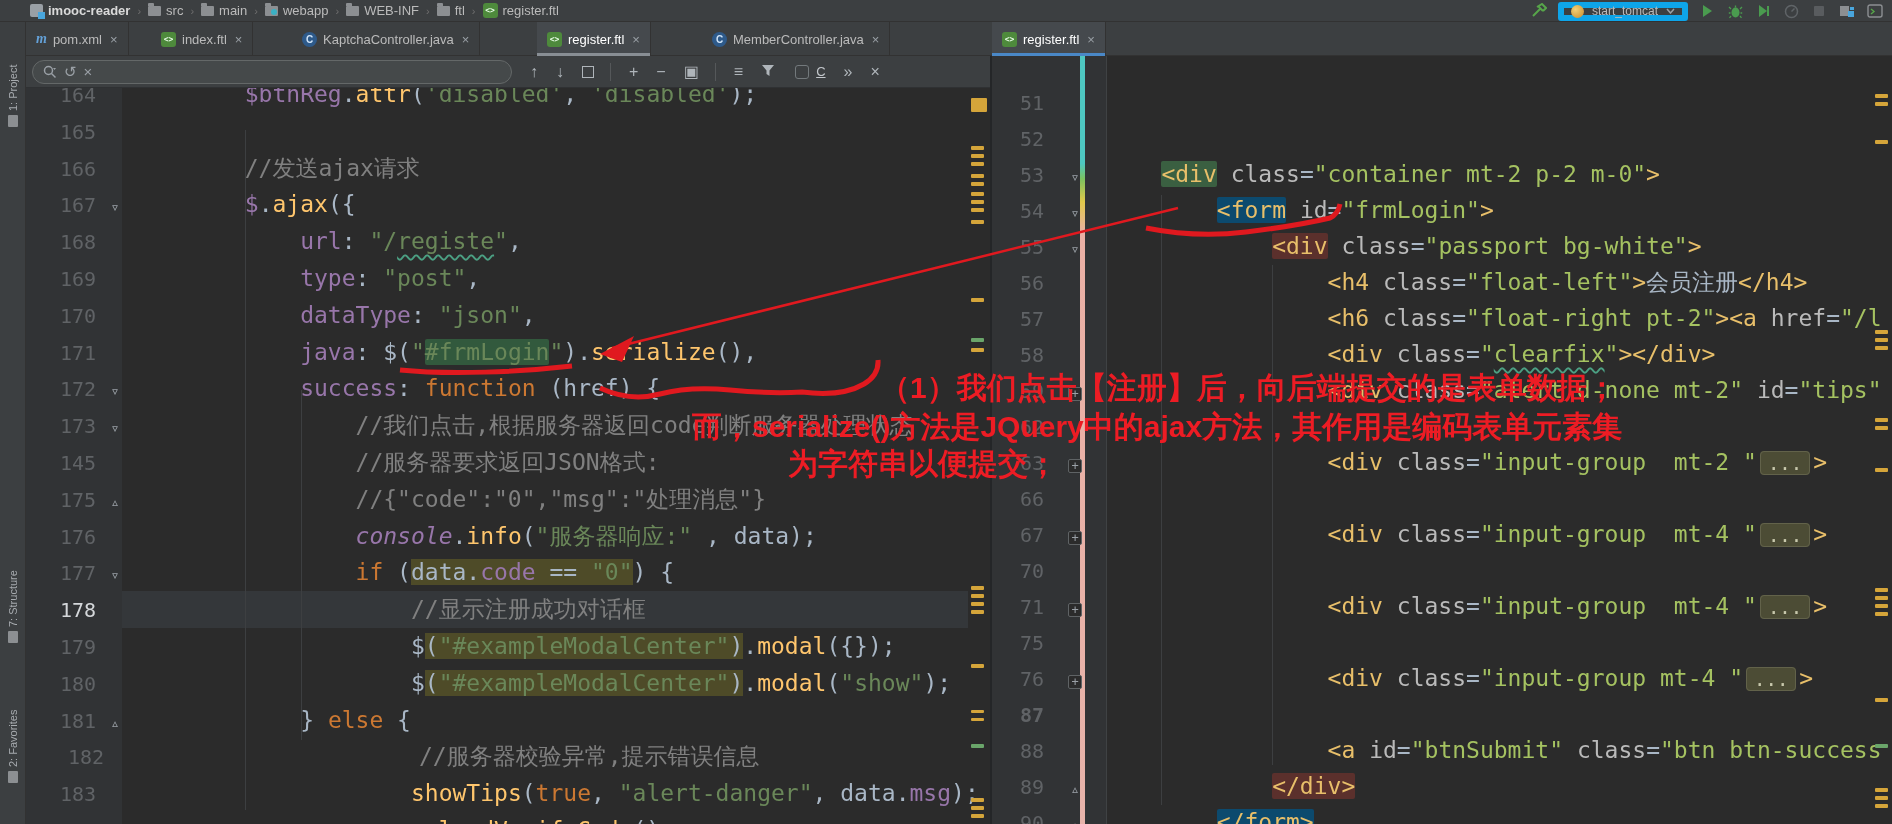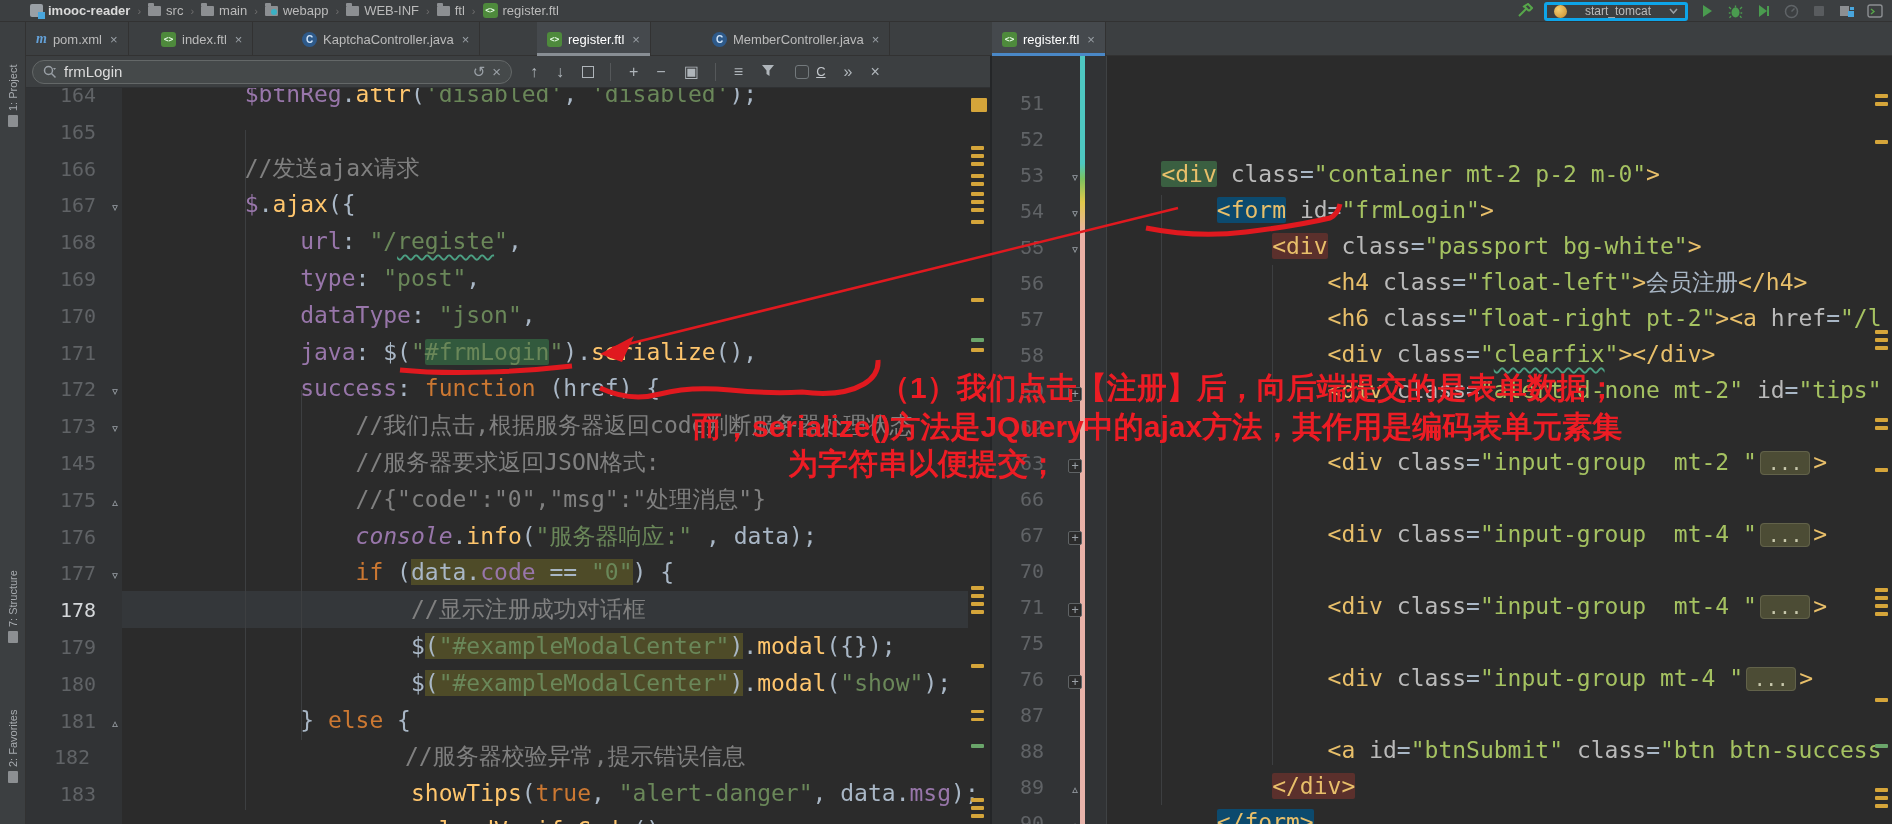--- a/index.html
+++ b/index.html
@@ -20,21 +20,21 @@
   .proj-ico { width:13px; height:13px; background:#9aa0a6; border-radius:2px; position:relative; display:inline-block; }
   .proj-ico:after { content:""; position:absolute; right:-2px; bottom:-2px; width:7px; height:7px; background:#49a6dd; }
   .ftl-ico { width:15px; height:15px; background:#4e8a3c; border-radius:3px; color:#eaffea;
     font:bold 8px "DejaVu Sans Mono",monospace; display:inline-flex; align-items:center; justify-content:center; }
   .java-ico { width:15px; height:15px; border-radius:50%; background:#2e5a8a; color:#cfe3f7;
     font:bold 10px "Liberation Sans",sans-serif; display:inline-flex; align-items:center; justify-content:center; }
   .mvn-ico { color:#64a1d8; font:italic bold 14px "Liberation Serif",serif; }
 
   #toolbar { position:absolute; right:8px; top:0; height:22px; z-index:7; display:flex; align-items:center; gap:10px; }
   .tb-ico { width:18px; height:18px; display:flex; align-items:center; justify-content:center; cursor:pointer; }
-  .runbox { display:flex; align-items:center; gap:18px; border:3px solid #0ea5e9; border-radius:3px;
+  .runbox { display:flex; align-items:center; gap:8px; border:6px solid #0ea5e9; border-radius:3px;
     height:19px; padding:0 7px; color:#bbbbbb; font-size:12px; cursor:pointer; background:#3c3f41; }
   .tomcat { width:13px; height:13px; border-radius:50%; background:radial-gradient(circle at 35% 35%, #f3cf73, #c98a2b); display:inline-block; }
   .dim { opacity:.38; }
 
   
   #tab-row { position:absolute; left:26px; top:22px; width:1866px; height:34px; background:#3c3f41;
     z-index:6; border-bottom:1px solid #323232; }
   .tab { position:absolute; top:0; height:34px; display:flex; align-items:center; gap:6px;
     padding:0 10px; color:#bbbbbb; font-size:13px; cursor:pointer; border-right:1px solid #323232; }
   .tab.active { background:#45494d; color:#ffffff; }
@@ -277,43 +277,43 @@
       <div class="line" style="left: 26px; top: 370.4px;"><span class="num" style="width: 70px;">172</span><span class="mark" style="width: 38px;">▿</span><span class="p">            success</span><span class="t">: </span><span class="k">function</span><span class="t"> (href) {</span></div>
       <div class="line" style="left: 26px; top: 407.2px;"><span class="num" style="width: 70px;">173</span><span class="mark" style="width: 38px;">▿</span><span class="c">                //我们点击,根据服务器返回code判断服务器处理状态</span></div>
       <div class="line" style="left: 26px; top: 444px;"><span class="num" style="width: 70px;">145</span><span class="mark" style="width: 38px;"></span><span class="c">                //服务器要求返回JSON格式:</span></div>
       <div class="line" style="left: 26px; top: 480.8px;"><span class="num" style="width: 70px;">175</span><span class="mark" style="width: 38px;">▵</span><span class="c">                //{"code":"0","msg":"处理消息"}</span></div>
       <div class="line" style="left: 26px; top: 517.6px;"><span class="num" style="width: 70px;">176</span><span class="mark" style="width: 38px;"></span><span class="t">                </span><span class="pi">console</span><span class="t">.</span><span class="f">info</span><span class="t">(</span><span class="s">"服务器响应:"</span><span class="t"> , data);</span></div>
       <div class="line" style="left: 26px; top: 554.4px;"><span class="num" style="width: 70px;">177</span><span class="mark" style="width: 38px;">▿</span><span class="t">                </span><span class="k">if</span><span class="t"> (</span><span class="t mo">data.</span><span class="p mo">code</span><span class="t mo"> == </span><span class="s mo">"0"</span><span class="t">) {</span></div>
       <div class="line" style="left: 26px; top: 591.2px;"><span class="num cur" style="width: 70px;">178</span><span class="mark" style="width: 38px;"></span><span class="c">                    //显示注册成功对话框</span></div>
       <div class="line" style="left: 26px; top: 628px;"><span class="num" style="width: 70px;">179</span><span class="mark" style="width: 38px;"></span><span class="t">                    $</span><span class="t mo">(</span><span class="s mo">"#exampleModalCenter"</span><span class="t mo">)</span><span class="t">.</span><span class="f">modal</span><span class="t">({});</span></div>
       <div class="line" style="left: 26px; top: 664.8px;"><span class="num" style="width: 70px;">180</span><span class="mark" style="width: 38px;"></span><span class="t">                    $</span><span class="t mo">(</span><span class="s mo">"#exampleModalCenter"</span><span class="t mo">)</span><span class="t">.</span><span class="f">modal</span><span class="t">(</span><span class="s">"show"</span><span class="t">);</span></div>
       <div class="line" style="left: 26px; top: 701.6px;"><span class="num" style="width: 70px;">181</span><span class="mark" style="width: 38px;">▵</span><span class="t">            } </span><span class="k">else</span><span class="t"> {</span></div>
-      <div class="line" style="left: 20px; top: 738.4px;"><span class="num" style="width: 70px;">182</span><span class="mark" style="width: 38px;"></span><span class="c">                    //服务器校验异常,提示错误信息</span></div>
+      <div class="line" style="left: 34px; top: 738.4px;"><span class="num" style="width: 70px;">182</span><span class="mark" style="width: 38px;"></span><span class="c">                    //服务器校验异常,提示错误信息</span></div>
       <div class="line" style="left: 26px; top: 775.2px;"><span class="num" style="width: 70px;">183</span><span class="mark" style="width: 38px;"></span><span class="t">                    </span><span class="f">showTips</span><span class="t">(</span><span class="k">true</span><span class="t">, </span><span class="s">"alert-danger"</span><span class="t">, data.</span><span class="p">msg</span><span class="t">);</span></div>
       <div class="line" style="left: 26px; top: 812px;"><span class="num" style="width: 70px;">184</span><span class="mark" style="width: 38px;">▵</span><span class="t">                    </span><span class="f">reloadVerifyCode</span><span class="t">();</span></div>
     </div>
   <div id="right-lines">
       <div class="line" style="left: 992px; top: 84px;"><span class="num" style="width: 52px;">51</span><span class="mark" style="width: 62px;"></span></div>
       <div class="line" style="left: 992px; top: 120px;"><span class="num" style="width: 52px;">52</span><span class="mark" style="width: 62px;"></span></div>
       <div class="line" style="left: 992px; top: 156px;"><span class="num" style="width: 52px;">53</span><span class="mark" style="width: 62px;">▿</span><span class="t">    </span><span class="g bg-green">&lt;div</span><span class="t"> </span><span class="a">class</span><span class="t">=</span><span class="v">"container mt-2 p-2 m-0"</span><span class="g">&gt;</span></div>
       <div class="line" style="left: 992px; top: 192px;"><span class="num" style="width: 52px;">54</span><span class="mark" style="width: 62px;">▿</span><span class="t">        </span><span class="g bg-olive">&lt;form</span><span class="t"> </span><span class="a">id</span><span class="t">=</span><span class="v">"frmLogin"</span><span class="g">&gt;</span></div>
-      <div class="line" style="left: 992px; top: 228px;"><span class="num" style="width: 52px; font-family: Liberation Mono, monospace;">55</span><span class="mark" style="width: 62px;">▿</span><span class="t">            </span><span class="g bg-red">&lt;div</span><span class="t"> </span><span class="a">class</span><span class="t">=</span><span class="v">"passport bg-white"</span><span class="g">&gt;</span></div>
+      <div class="line" style="left: 992px; top: 228px;"><span class="num" style="width: 52px;">55</span><span class="mark" style="width: 62px;">▿</span><span class="t">            </span><span class="g bg-red">&lt;div</span><span class="t"> </span><span class="a">class</span><span class="t">=</span><span class="v">"passport bg-white"</span><span class="g">&gt;</span></div>
       <div class="line" style="left: 992px; top: 264px;"><span class="num" style="width: 52px;">56</span><span class="mark" style="width: 62px;"></span><span class="t">                </span><span class="g">&lt;h4</span><span class="t"> </span><span class="a">class</span><span class="t">=</span><span class="v">"float-left"</span><span class="g">&gt;</span><span class="t">会员注册</span><span class="g">&lt;/h4&gt;</span></div>
       <div class="line" style="left: 992px; top: 300px;"><span class="num" style="width: 52px;">57</span><span class="mark" style="width: 62px;"></span><span class="t">                </span><span class="g">&lt;h6</span><span class="t"> </span><span class="a">class</span><span class="t">=</span><span class="v">"float-right pt-2"</span><span class="g">&gt;&lt;a</span><span class="t"> </span><span class="a">href</span><span class="t">=</span><span class="v">"/l</span></div>
       <div class="line" style="left: 992px; top: 336px;"><span class="num" style="width: 52px;">58</span><span class="mark" style="width: 62px;"></span><span class="t">                </span><span class="g">&lt;div</span><span class="t"> </span><span class="a">class</span><span class="t">=</span><span class="v">"</span><span class="v wv">clearfix</span><span class="v">"</span><span class="g">&gt;&lt;/div&gt;</span></div>
       <div class="line" style="left: 992px; top: 372px;"><span class="num" style="width: 52px;">59</span><span class="mark" style="width: 62px;"><span class="plusbox">+</span></span><span class="t">                </span><span class="g">&lt;div</span><span class="t"> </span><span class="a">class</span><span class="t">=</span><span class="v">"alert d-none mt-2"</span><span class="t"> </span><span class="a">id</span><span class="t">=</span><span class="v">"tips"</span></div>
       <div class="line" style="left: 992px; top: 408px;"><span class="num" style="width: 52px;">62</span><span class="mark" style="width: 62px;"></span></div>
       <div class="line" style="left: 992px; top: 444px;"><span class="num" style="width: 52px;">63</span><span class="mark" style="width: 62px;"><span class="plusbox">+</span></span><span class="t">                </span><span class="g">&lt;div</span><span class="t"> </span><span class="a">class</span><span class="t">=</span><span class="v">"input-group  mt-2 "</span><span class="fold">...</span><span class="g">&gt;</span></div>
       <div class="line" style="left: 992px; top: 480px;"><span class="num" style="width: 52px;">66</span><span class="mark" style="width: 62px;"></span></div>
       <div class="line" style="left: 992px; top: 516px;"><span class="num" style="width: 52px;">67</span><span class="mark" style="width: 62px;"><span class="plusbox">+</span></span><span class="t">                </span><span class="g">&lt;div</span><span class="t"> </span><span class="a">class</span><span class="t">=</span><span class="v">"input-group  mt-4 "</span><span class="fold">...</span><span class="g">&gt;</span></div>
       <div class="line" style="left: 992px; top: 552px;"><span class="num" style="width: 52px;">70</span><span class="mark" style="width: 62px;"></span></div>
       <div class="line" style="left: 992px; top: 588px;"><span class="num" style="width: 52px;">71</span><span class="mark" style="width: 62px;"><span class="plusbox">+</span></span><span class="t">                </span><span class="g">&lt;div</span><span class="t"> </span><span class="a">class</span><span class="t">=</span><span class="v">"input-group  mt-4 "</span><span class="fold">...</span><span class="g">&gt;</span></div>
       <div class="line" style="left: 992px; top: 624px;"><span class="num" style="width: 52px;">75</span><span class="mark" style="width: 62px;"></span></div>
       <div class="line" style="left: 992px; top: 660px;"><span class="num" style="width: 52px;">76</span><span class="mark" style="width: 62px;"><span class="plusbox">+</span></span><span class="t">                </span><span class="g">&lt;div</span><span class="t"> </span><span class="a">class</span><span class="t">=</span><span class="v">"input-group mt-4 "</span><span class="fold">...</span><span class="g">&gt;</span></div>
-      <div class="line" style="left: 992px; top: 696px;"><span class="num" style="width: 52px;">87</span><span class="mark" style="width: 62px;"></span></div>
+      <div class="line" style="left: 992px; top: 696px; font-weight: bold;"><span class="num" style="width: 52px;">87</span><span class="mark" style="width: 62px;"></span></div>
       <div class="line" style="left: 992px; top: 732px;"><span class="num" style="width: 52px;">88</span><span class="mark" style="width: 62px;"></span><span class="t">                </span><span class="g">&lt;a</span><span class="t"> </span><span class="a">id</span><span class="t">=</span><span class="v">"btnSubmit"</span><span class="t"> </span><span class="a">class</span><span class="t">=</span><span class="v">"btn btn-success</span></div>
       <div class="line" style="left: 992px; top: 768px;"><span class="num" style="width: 52px;">89</span><span class="mark" style="width: 62px;">▵</span><span class="t">            </span><span class="g bg-red">&lt;/div&gt;</span></div>
       <div class="line" style="left: 992px; top: 804px;"><span class="num" style="width: 52px;">90</span><span class="mark" style="width: 62px;">▵</span><span class="t">        </span><span class="g bg-olive">&lt;/form&gt;</span></div>
     </div>
 
   <div class="stripe" id="left-stripe" style="left:968px; top:88px; height:736px;">
       <div class="sm" style="top: 10px; left: 3px; width: 16px; height: 14px; background: rgb(213, 165, 58);"></div>
       <div class="sm" style="top: 58px; left: 3px; width: 13px; height: 4px; background: rgb(213, 165, 58);"></div>
       <div class="sm" style="top: 66px; left: 3px; width: 13px; height: 4px; background: rgb(213, 165, 58);"></div>
       <div class="sm" style="top: 74px; left: 3px; width: 13px; height: 4px; background: rgb(213, 165, 58);"></div>
@@ -359,21 +359,20 @@
       <div class="sm" style="top: 748px; left: 3px; width: 13px; height: 4px; background: rgb(213, 165, 58);"></div>
     </div>
 
   <div id="find-bar">
     <div id="search-field">
       <svg width="14" height="14" viewBox="0 0 14 14">
           <circle cx="5.5" cy="5.5" r="4" stroke="#9aa0a6" stroke-width="1.5" fill="none"></circle>
           <path d="M8.5 8.5 L12.5 12.5" stroke="#9aa0a6" stroke-width="1.5"></path>
           <path d="M10 3 l3 0 l-1.5 2 z" fill="#9aa0a6"></path>
         </svg>
-      <input id="search-input" value="frmLogin" style="">
       <span class="fico">↺</span>
       <span class="fico">×</span>
     </div>
     <span class="fbtn">↑</span>
     <span class="fbtn">↓</span>
     <span class="sel-box"></span>
     <span class="vsep"></span>
     <span class="fbtn">+</span>
     <span class="fbtn">−</span>
     <span class="fbtn">▣</span>

